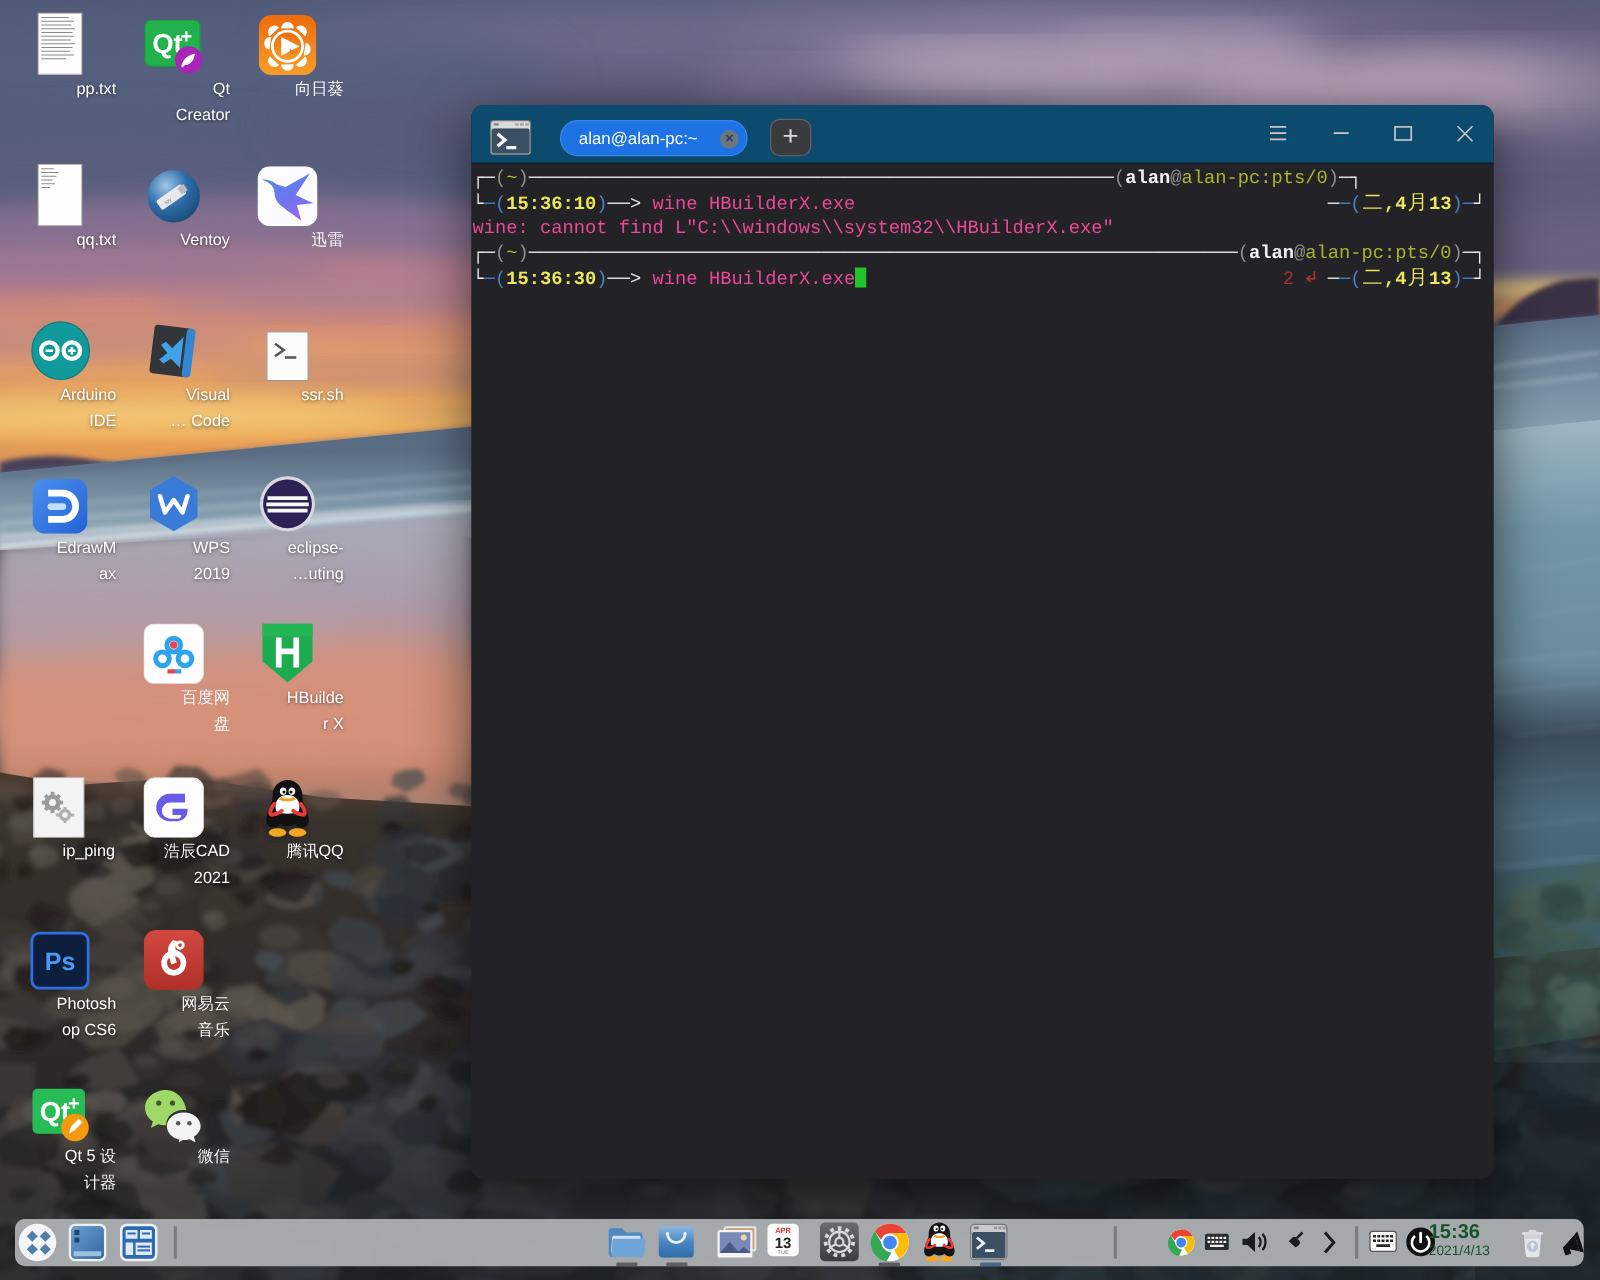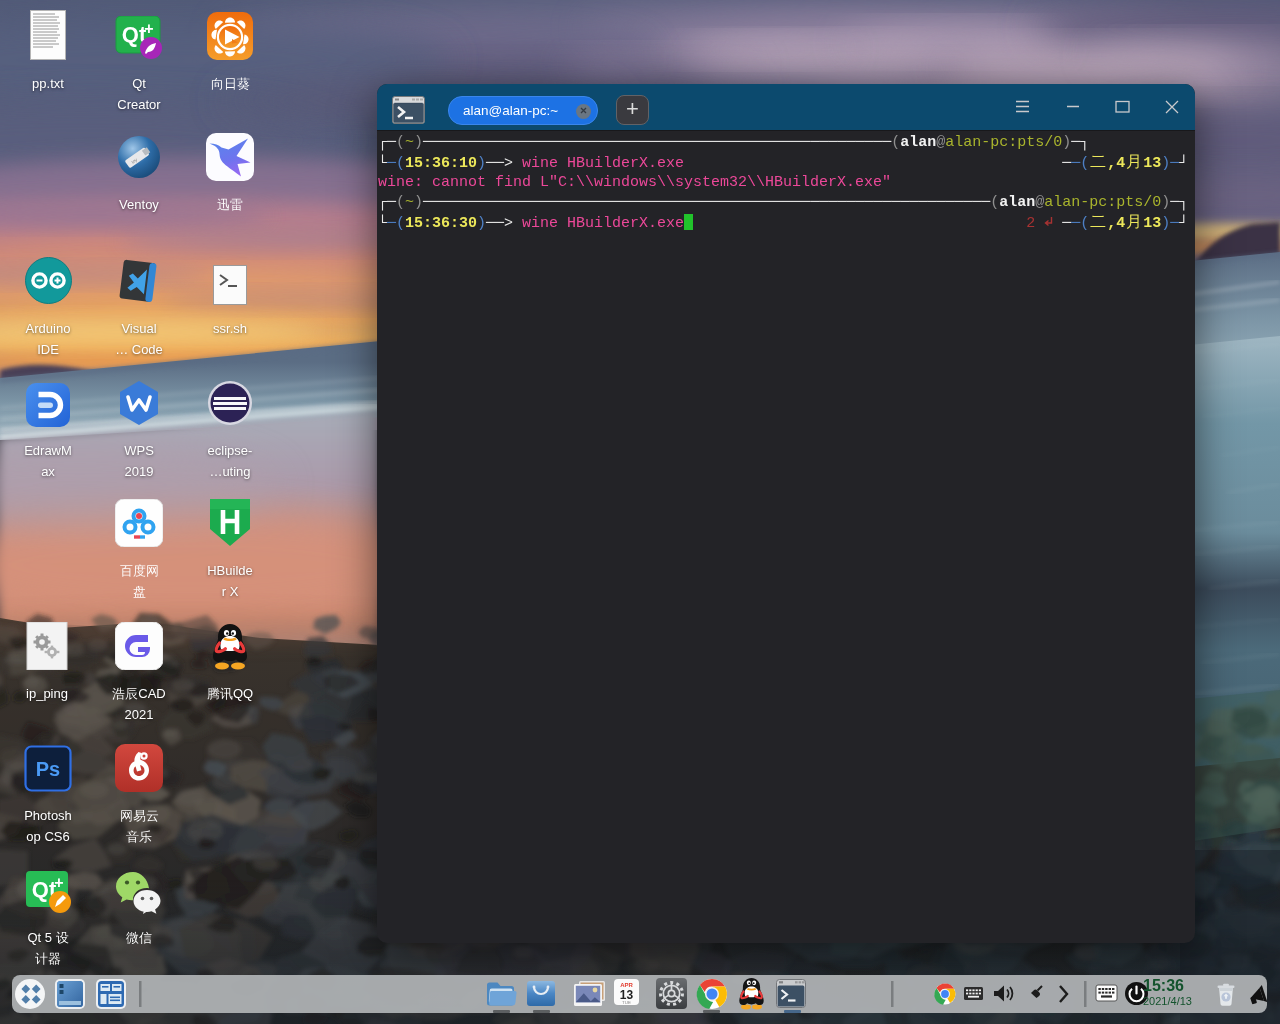--- a/index.html
+++ b/index.html
@@ -1,19 +1,19 @@
 <!DOCTYPE html>
 <html><head><meta charset="utf-8"><title>desktop</title>
 <style>
 *{margin:0;padding:0;box-sizing:border-box}
 html,body{width:1280px;height:1024px;overflow:hidden;background:#3a3a44;font-family:"Liberation Sans",sans-serif}
 #stage{position:relative;width:1280px;height:1024px;overflow:hidden}
-.cell{position:absolute;width:90px;text-align:center}
+.cell{position:absolute;width:90px;text-align:right}
 .ibox{height:48px;display:flex;align-items:flex-end;justify-content:center}
-.lbl{margin-top:13px;font-size:13px;line-height:21px;color:#fff;text-shadow:0 1px 3px rgba(0,0,0,.55)}
+.lbl{font-size:13px;line-height:21px;color:#fff;text-shadow:0 1px 3px rgba(0,0,0,.55)}
 .cj use{fill:#fff}
 #term{position:absolute;left:377px;top:84px;width:818px;height:859px;background:#232327;border-radius:10px;box-shadow:0 12px 44px rgba(0,0,0,.55);overflow:hidden}
 #ttl{position:relative;height:47px;background:#0c4a6e;border-bottom:1px solid #18181b}
 #ticon{position:absolute;left:15px;top:12px}
 #tab{position:absolute;left:71px;top:12px;width:150px;height:29px;border-radius:14px;background:#1d72e4;border:1px solid #3a86ec;color:#fff;font-size:13.5px;line-height:27px;padding-left:14px}
 #tabx{position:absolute;right:6px;top:6.5px;width:15px;height:15px;border-radius:8px;background:#697683;text-align:center;line-height:13px}
 #plus{position:absolute;left:239px;top:11px;width:33px;height:30px;border-radius:8px;background:#3a3a3f;border:1px solid #626266;color:#dcdcdc;font-size:22px;font-weight:400;text-align:center;line-height:26px}
 #caps{position:absolute;right:10px;top:0;width:175px;height:46px}
 #tbody{margin:0;padding:2px 0 0 1px;font-family:"Liberation Mono",monospace;font-size:15px;line-height:20px;color:#d8d8d8}
 #tbody .tl{white-space:pre;height:20px}
@@ -962,20 +962,33 @@
       <div class="lbl">
         <div><svg class="cj" width="13.0" height="13.5" viewBox="0 0 1024 1060" style="vertical-align:-2.3px">
             <use href="#g0"></use>
           </svg><svg class="cj" width="13.0" height="13.5" viewBox="0 0 1024 1060" style="vertical-align:-2.3px">
             <use href="#g1"></use>
           </svg><svg class="cj" width="13.0" height="13.5" viewBox="0 0 1024 1060" style="vertical-align:-2.3px">
             <use href="#g2"></use>
           </svg></div>
       </div>
     </div>
+<div class="cell" style="left:3px;top:133px">
+      <div class="ibox">
+        <svg width="36" height="50" viewBox="0 0 36 50">
+<rect x="0.5" y="0.5" width="35" height="49" fill="#fdfdfd" stroke="#b5b5b5"></rect>
+<g fill="none" stroke="#8a8a8a" stroke-width="0.9">
+<path d="M3 4h10M3 7h14M3 10h12M3 13h9M3 16h11M3 19h7"></path>
+</g>
+        </svg>
+      </div>
+      <div class="lbl">
+        <div>qq.txt</div>
+      </div>
+    </div>
 <div class="cell" style="left:94px;top:133px">
       <div class="ibox">
         <svg width="48" height="48" viewBox="0 0 48 48">
 <defs>
             <radialGradient id="vg" cx="0.35" cy="0.3" r="0.9">
 <stop offset="0" stop-color="#9fc6e8"></stop>
               <stop offset="0.45" stop-color="#2e6da8"></stop>
               <stop offset="1" stop-color="#123d66"></stop>
             </radialGradient>
           </defs>

